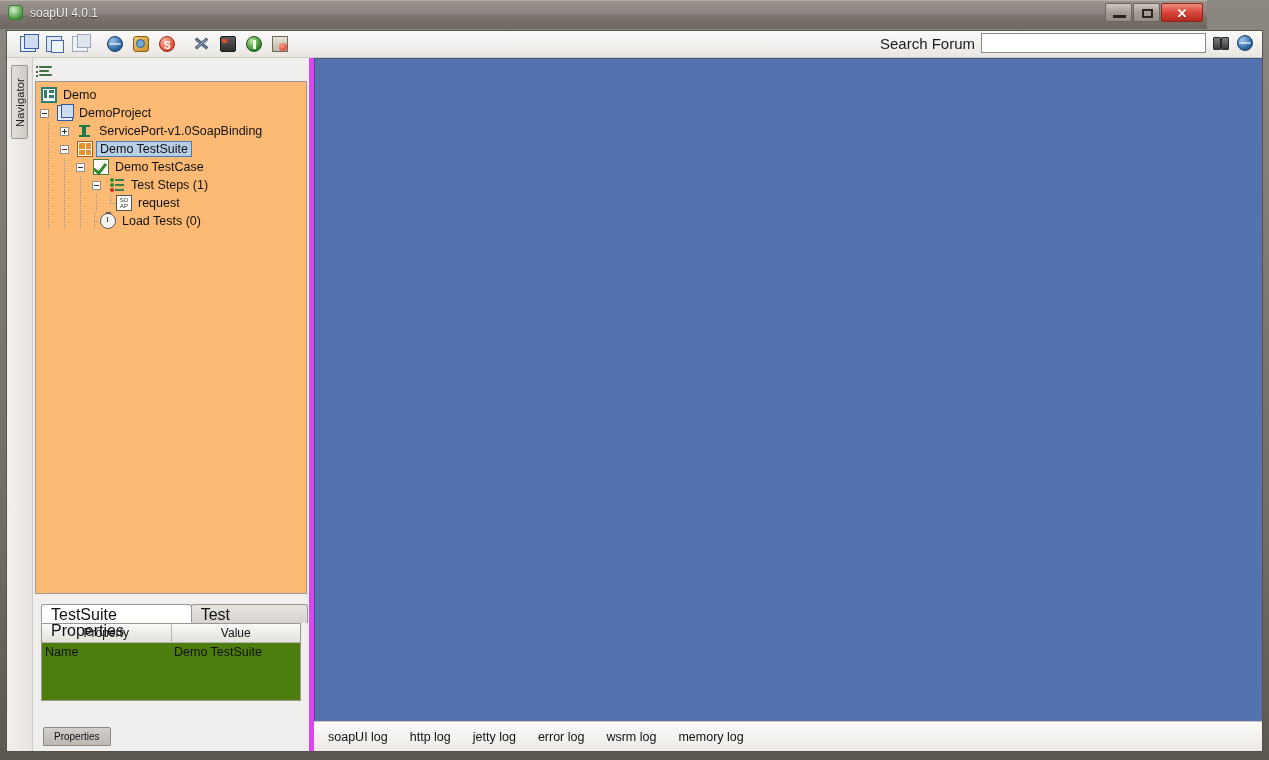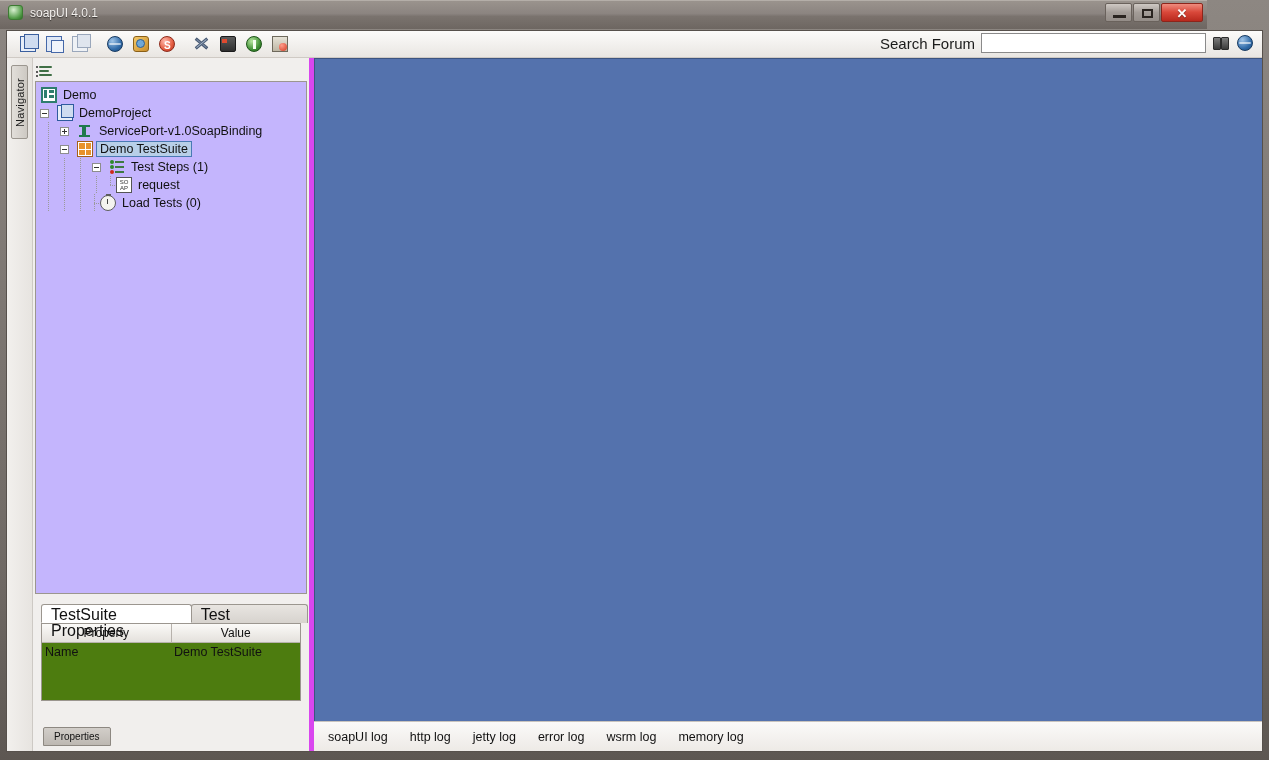--- a/index.html
+++ b/index.html
@@ -171,21 +171,21 @@
     position:absolute; left:0; height:2px; background:#3f6f45; display:block; border-radius:1px;
   }
   .list-icon i:nth-child(1){ top:1px; width:13px; }
   .list-icon i:nth-child(2){ top:5px; width:10px; }
   .list-icon i:nth-child(3){ top:9px; width:13px; }
   .list-icon b {
     position:absolute; left:-3px; width:2px; height:2px; background:#2a2a2a; border-radius:50%;
   }
 
   #tree {
-    flex: 0 0 513px; background:#c4b5fd; border:1px solid #9b968f;
+    flex: 0 0 513px; background:#fdba74; border:1px solid #9b968f;
     overflow:hidden; position:relative; padding:4px 0 0 0;
   }
   .trow { height:18px; display:flex; align-items:center; font-size:12.5px; color:#111; position:relative;
           white-space:nowrap; }
   .handle {
     width:9px; height:9px; border:1px solid #8d8d8d; background:#fff; position:relative;
     margin-right:3px; flex:none;
   }
   .handle:before { content:""; position:absolute; left:1px; top:3px; width:5px; height:1px; background:#333; }
   .handle.plus:after { content:""; position:absolute; left:3px; top:1px; width:1px; height:5px; background:#333; }
@@ -418,20 +418,31 @@
             <span class="guide" style="width:4px"></span>
             <span class="ticon tw-suite">
                 <s></s>
                 <s></s>
                 <s></s>
                 <s></s>
               </span>
             <span class="tlabel sel">Demo TestSuite</span>
           </div>
 
+          <div class="trow">
+            <span class="indent" style="width:8px"></span>
+            <span class="guide v"></span>
+            <span class="indent" style="width:7px"></span>
+            <span class="guide v"></span>
+            <span class="indent" style="width:7px"></span>
+            <span class="handle"></span>
+            <span class="guide" style="width:4px"></span>
+            <span class="ticon tw-case"></span>
+            <span class="tlabel">Demo TestCase</span>
+          </div>
 
           <div class="trow">
             <span class="indent" style="width:8px"></span>
             <span class="guide v"></span>
             <span class="indent" style="width:7px"></span>
             <span class="guide v"></span>
             <span class="indent" style="width:7px"></span>
             <span class="guide v"></span>
             <span class="indent" style="width:7px"></span>
             <span class="handle"></span>

